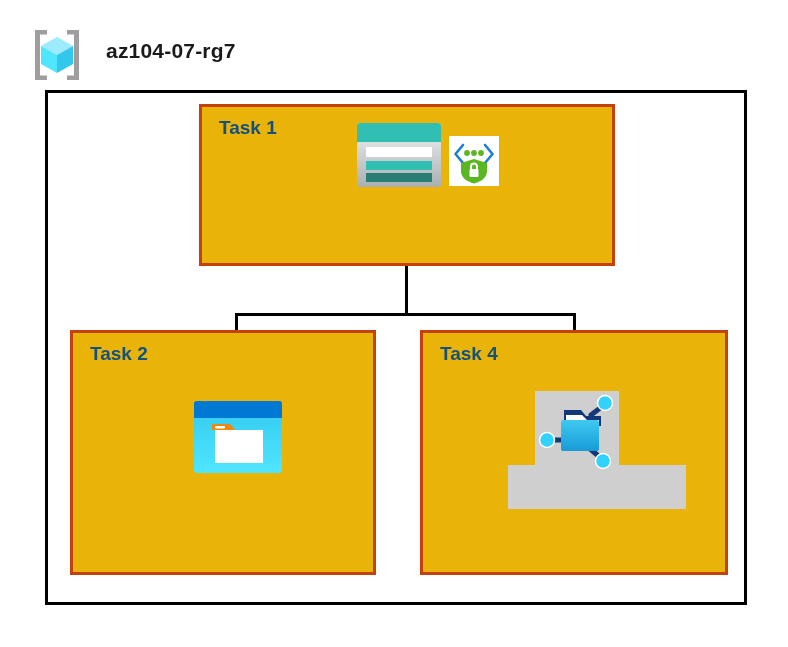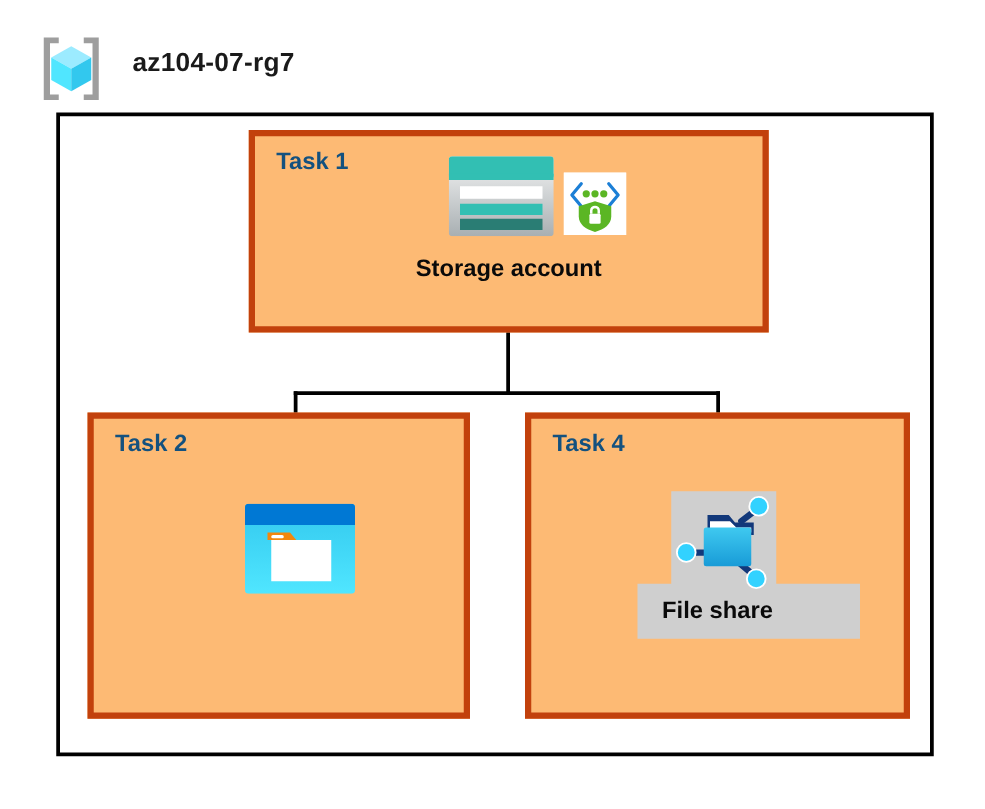--- a/index.html
+++ b/index.html
@@ -53,22 +53,22 @@
     width: 702px;
     height: 515px;
     border: 3px solid #000000;
     box-sizing: border-box;
     background: #ffffff;
   }
 
   
   .task-box {
     position: absolute;
-    background: #fdba74;
-    border: 5px solid #c2410c;
+    background: #eab308;
+    border: 3px solid #c2410c;
     box-sizing: border-box;
   }
   #task-1 { left: 199px; top: 104px; width: 416px; height: 162px; }
   #task-2 { left: 70px;  top: 330px; width: 306px; height: 245px; }
   #task-3 { left: 420px; top: 330px; width: 308px; height: 245px; }
 
   .task-label {
     position: absolute;
     left: 17px;
     top: 10px;
@@ -197,21 +197,20 @@
         <circle cx="32" cy="17" r="2.9" fill="#5BB624"></circle>
 
         <path d="M25 23 L38 27 L38 35 C38 41.5 32.5 45.5 25 47.5 C17.5 45.5 12 41.5 12 35 L12 27 Z" fill="#5BB624"></path>
 
         <rect x="20.5" y="33" width="9" height="8" rx="1.2" fill="#FFFFFF"></rect>
 
         <path d="M22 33 L22 30.5 A3 3 0 0 1 28 30.5 L28 33" fill="none" stroke="#FFFFFF" stroke-width="2"></path>
       </svg>
     </div>
 
-    <div class="node-caption" style="left:0px; top:96px;">Storage account</div>
   </div>
 
   <div class="task-box" id="task-2">
     <div class="task-label">Task 2</div>
 
     <div class="icon-blob" style="left:121px; top:68px;">
       <svg width="88" height="72" viewBox="0 0 88 72" xmlns="http://www.w3.org/2000/svg">
         <defs>
           <linearGradient id="blobBody" x1="0" y1="0" x2="0" y2="1">
             <stop offset="0%" stop-color="#32C8EE"></stop>
@@ -255,16 +254,15 @@
         <path d="M33 27 L49 27 L54 32 L66 32 L66 36 L33 36 Z" fill="#FFFFFF"></path>
 
         <rect x="28" y="32" width="38" height="31" rx="2" fill="url(#fsFolder)"></rect>
 
         <circle cx="72" cy="15" r="7.5" fill="#32D2FF" stroke="#FFFFFF" stroke-width="1.5"></circle>
         <circle cx="14" cy="52" r="7.5" fill="#32D2FF" stroke="#FFFFFF" stroke-width="1.5"></circle>
         <circle cx="70" cy="73" r="7.5" fill="#32D2FF" stroke="#FFFFFF" stroke-width="1.5"></circle>
       </svg>
     </div>
 
-    <div class="node-caption" style="left:0px; top:143px;">File share</div>
   </div>
 
 </div>
 
 </body></html>

